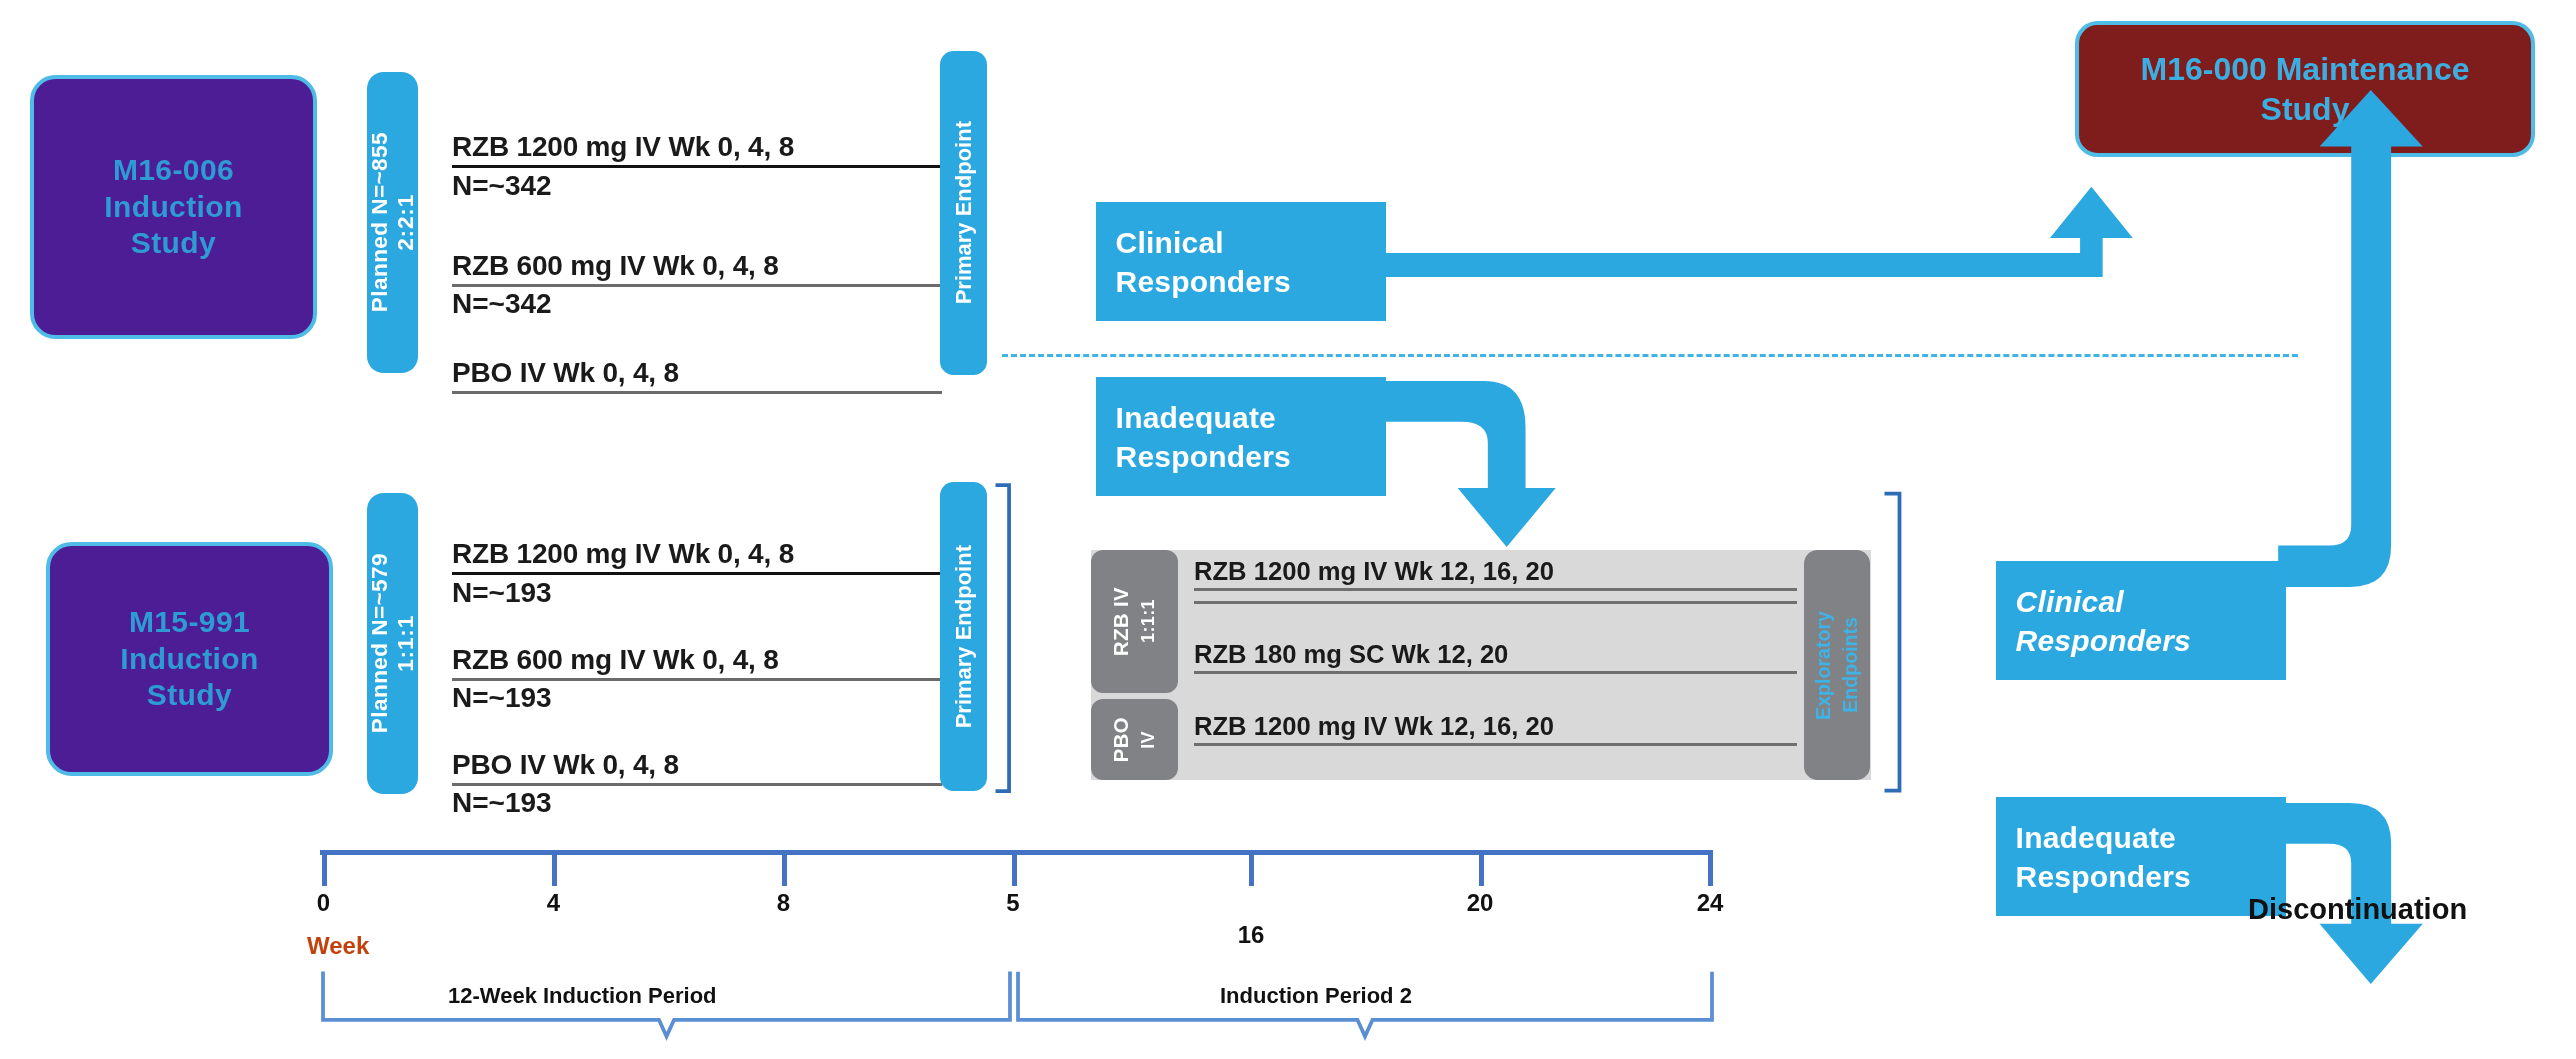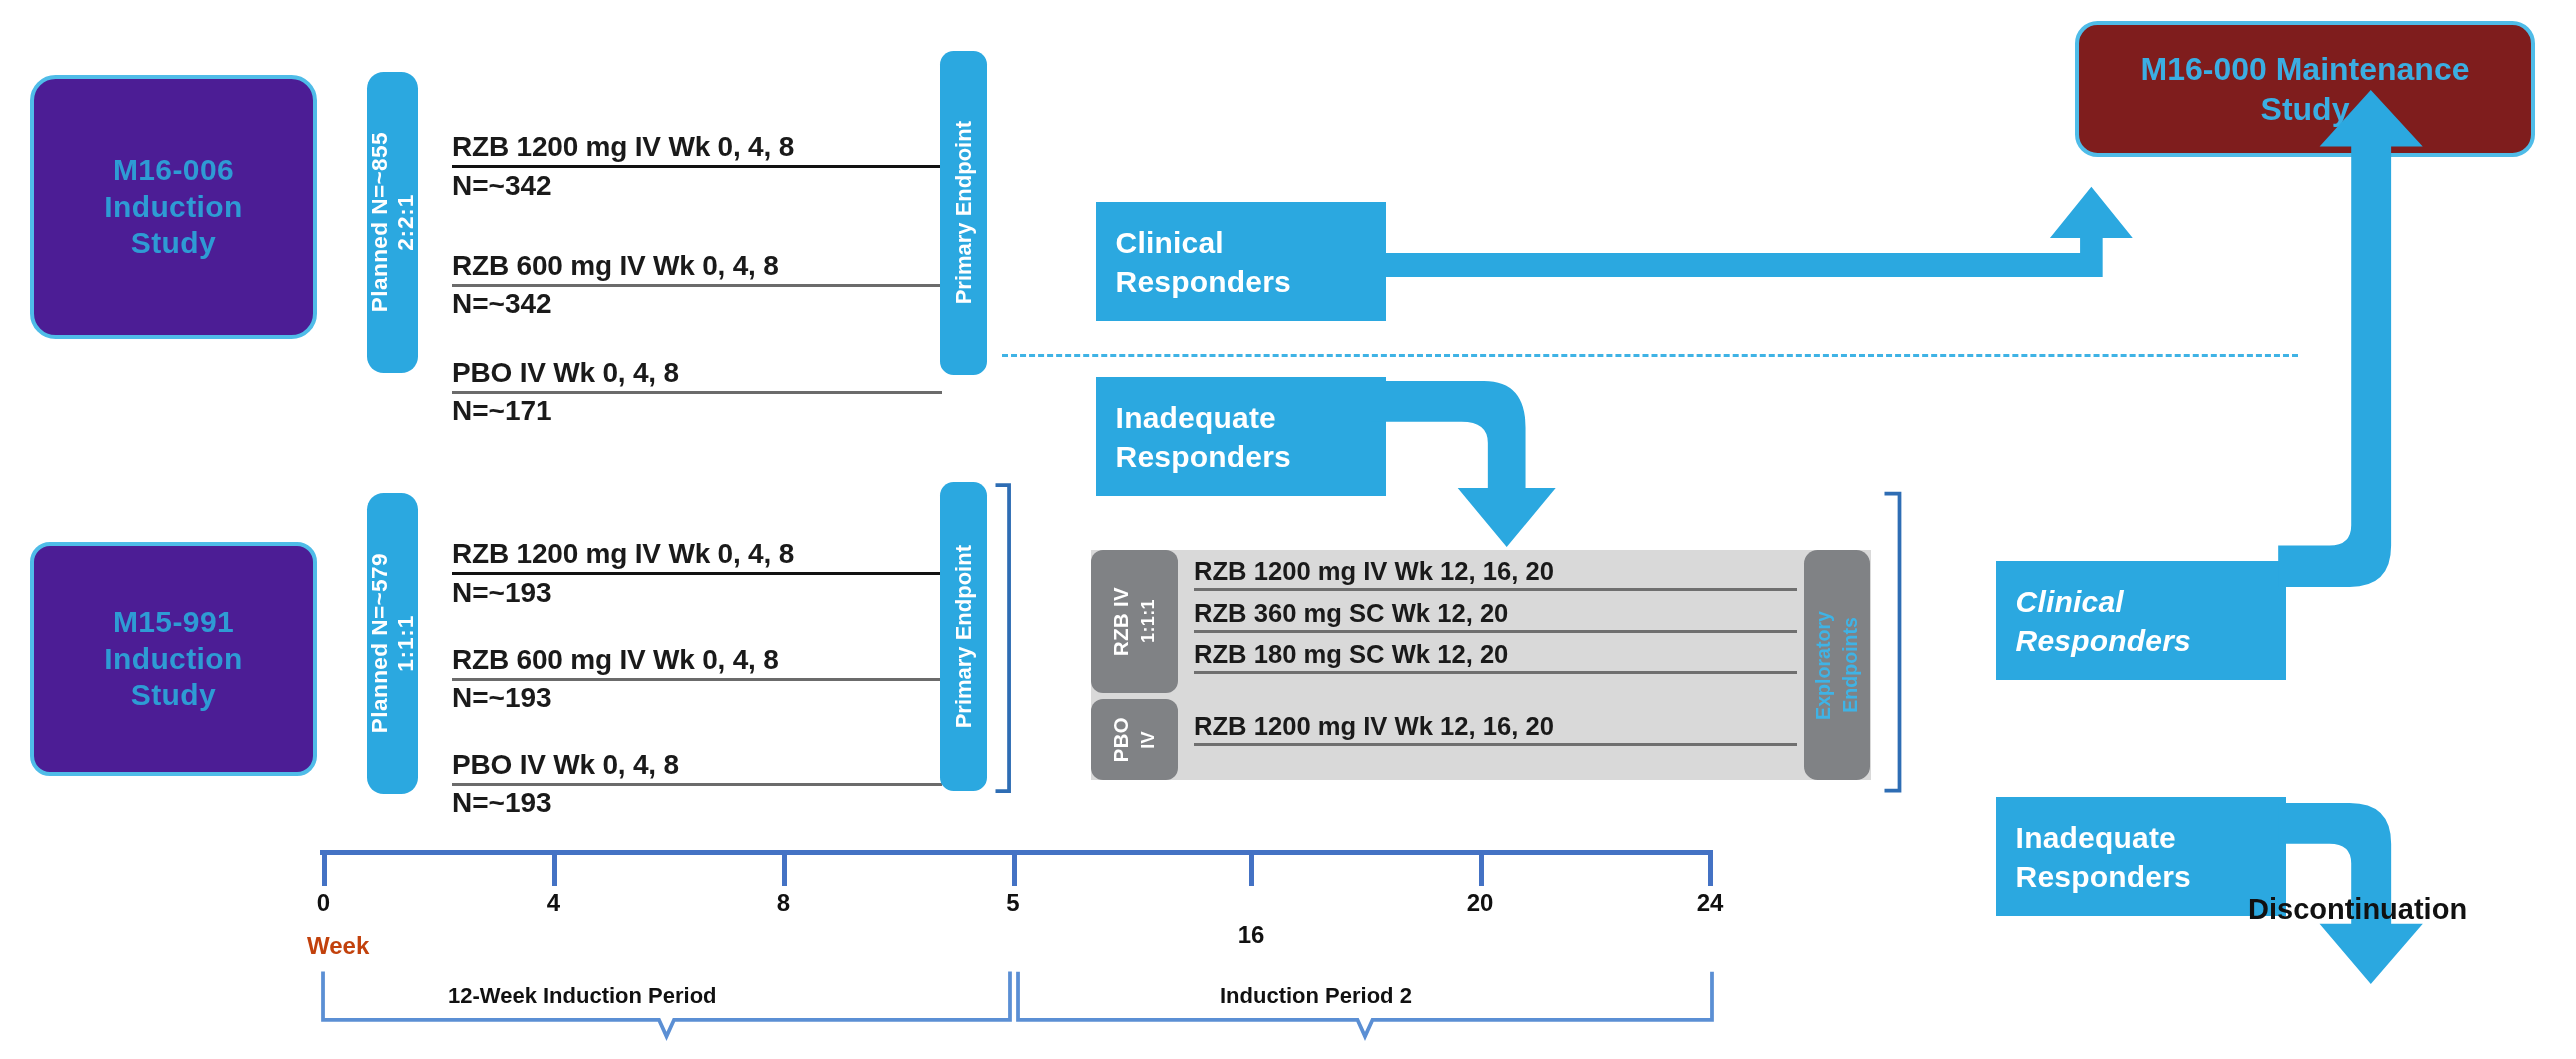--- a/index.html
+++ b/index.html
@@ -117,28 +117,27 @@
 
   <div class="abs" style="left:452px;top:209px;width:497px;">
     <div class="arm-label">RZB 600 mg  IV  Wk 0, 4, 8</div>
     <div class="arm-rule grey" style="width:490px;margin-top:1.5px;"></div>
     <div class="arm-n" style="margin-top:1.5px;">N=~342</div>
   </div>
 
   <div class="abs" style="left:452px;top:316px;width:497px;">
     <div class="arm-label">PBO IV Wk 0, 4, 8</div>
     <div class="arm-rule grey" style="width:490px;margin-top:1.5px;"></div>
-    <div class="arm-n" style="margin-top:1.5px;">N=~171</div>
   </div>
 
   <div class="ep-bar abs" style="left:940px;top:51px;width:47px;height:324px;">
     <span class="vtext">Primary Endpoint</span>
   </div>
 
-  <div class="study-box abs" style="left:30px;top:542px;width:279px;height:226px;border-radius:20px;">
+  <div class="study-box abs" style="left:46px;top:542px;width:279px;height:226px;">
     <div>
       <div>M15-991</div>
       <div>Induction</div>
       <div>Study</div>
     </div>
   </div>
 
   <div class="rand-bar abs" style="left:367px;top:493px;width:51px;height:301px;">
     <span class="vtext rand-ratio">1:1:1</span>
     <span class="vtext rand-n">Planned N=~579</span>
@@ -207,21 +206,20 @@
   <div class="grey-tab abs" style="left:1091px;top:699px;width:87px;height:81px;">
     <span class="vtext">PBO</span>
     <span class="vtext small" style="margin-left:4.5px;">IV</span>
   </div>
 
   <div class="abs" style="left:1194px;top:557px;width:603px;">
     <div class="ip2-label">RZB 1200 mg IV Wk 12, 16, 20</div>
     <div class="ip2-rule" style="width:603px;margin-top:2.3px;"></div>
   </div>
   <div class="abs" style="left:1194px;top:599px;width:603px;">
-    <div class="ip2-label">RZB 360 mg SC Wk 12, 20</div>
     <div class="ip2-rule" style="width:603px;margin-top:2.3px;"></div>
   </div>
   <div class="abs" style="left:1194px;top:640px;width:603px;">
     <div class="ip2-label">RZB 180 mg SC Wk 12, 20</div>
     <div class="ip2-rule" style="width:603px;margin-top:2.3px;"></div>
   </div>
   <div class="abs" style="left:1194px;top:712px;width:603px;">
     <div class="ip2-label">RZB 1200 mg IV Wk 12, 16, 20</div>
     <div class="ip2-rule" style="width:603px;margin-top:2.3px;"></div>
   </div>

